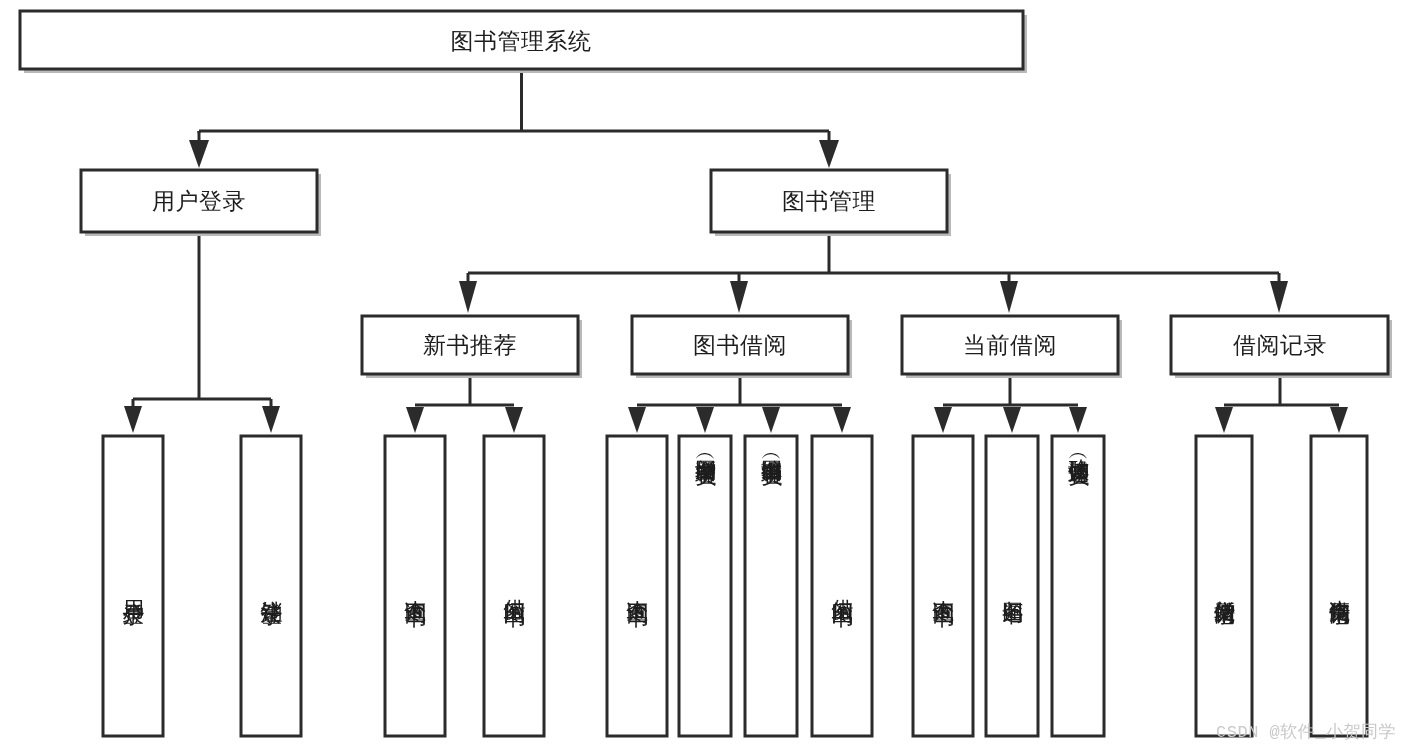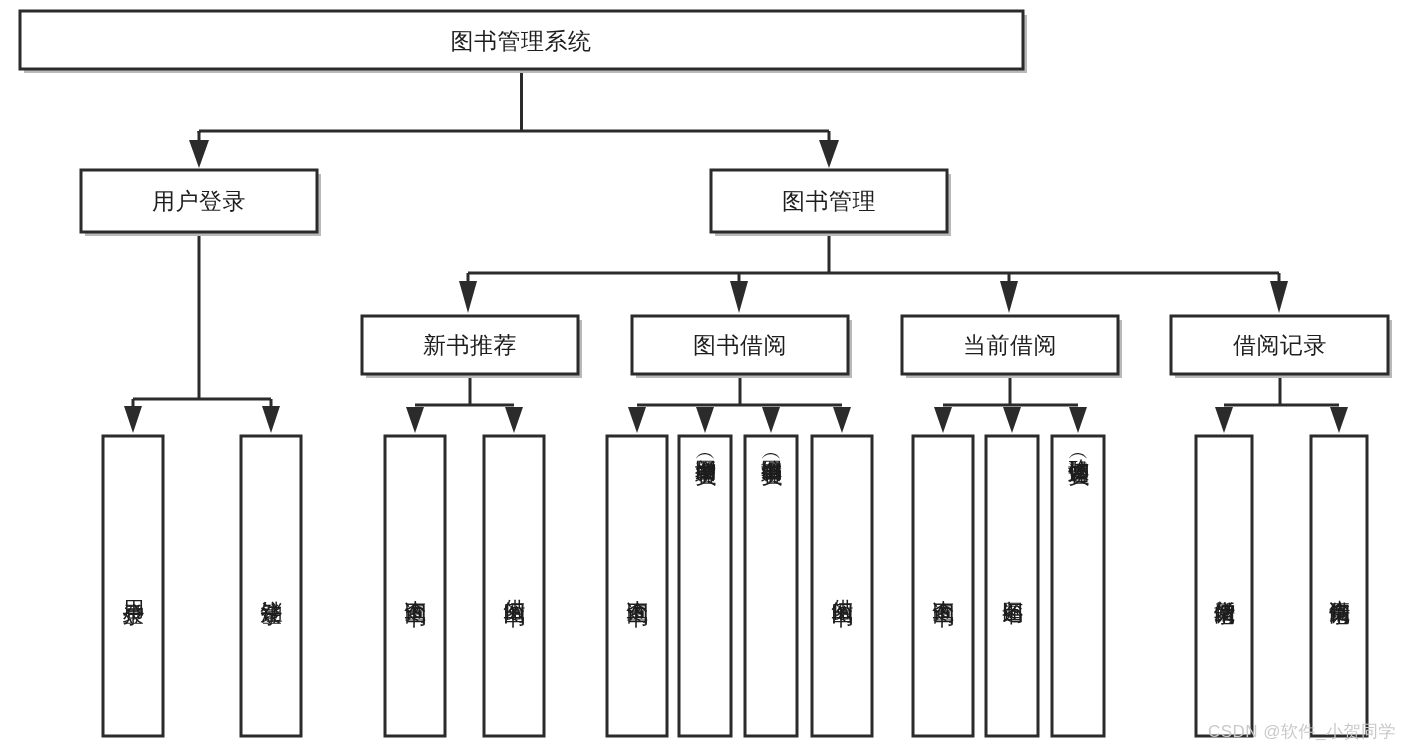--- a/index.html
+++ b/index.html
@@ -69,21 +69,21 @@
     line-height: 1.22;
     color: #1d1d1d;
     letter-spacing: 2px;
     white-space: nowrap;
     text-align: center;
   }
   .watermark {
     position: absolute;
     right: 9px;
     bottom: 4px;
-    font-family: Liberation Sans, sans-serif;
+    font-family: Liberation Mono, monospace;
     font-size: 17px;
     color: #c9c9c9;
     letter-spacing: 0.5px;
     white-space: nowrap;
     user-select: none;
   }
 </style>
 </head>
 <body>
 

